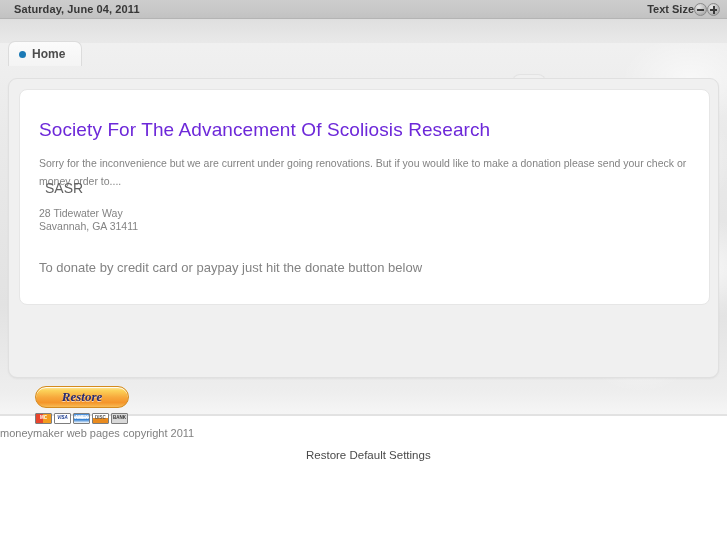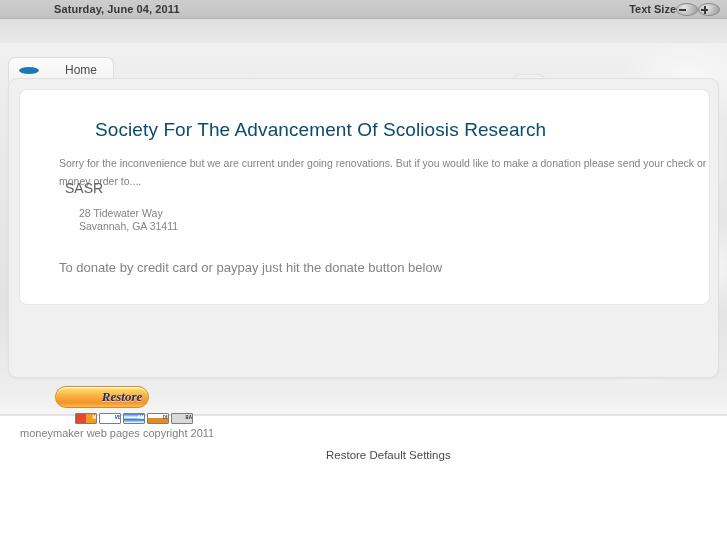--- a/index.html
+++ b/index.html
@@ -1,15 +1,15 @@
 <!DOCTYPE html>
 <html><head>
 <meta charset="utf-8">
 <style>
-  * { box-sizing: border-box; padding-left: 20px; }
+  * { box-sizing: border-box; }
   html, body {
     margin: 0; padding: 0;
     width: 727px; height: 545px;
     background: #ffffff;
     font-family: "Liberation Sans", sans-serif;
     overflow: hidden;
   }
 
   
   .topbar {
@@ -69,27 +69,28 @@
   .navstrip {
     position: absolute; left: 0; top: 19px;
     width: 727px; height: 24px;
     background: linear-gradient(to bottom, #dfdfdf 0%, #e9e9e9 100%);
   }
   .tabrow {
     position: absolute; left: 0; top: 41px;
     width: 727px; height: 25px;
   }
   .tab {
-    position: absolute; left: 8px; top: 16px;
+    position: absolute; left: 8px; top: 0;
     height: 25px; padding: 0 16px 0 10px;
     background: linear-gradient(to bottom, #fbfbfb 0%, #f4f4f4 100%);
     border-top-left-radius: 7px; border-top-right-radius: 7px;
     border: 1px solid #dcdcdc; border-bottom: none;
     display: flex; align-items: center; gap: 6px;
     cursor: pointer;
+    font-weight: bold;
   }
   .tab-dot {
     width: 7px; height: 7px; border-radius: 50%;
     background: #1a79b5;
     display: inline-block;
   }
   .tab-label { font-size: 12px; color: #4c4c4c; }
 
   
   .panel-outer {
@@ -112,24 +113,23 @@
   .card {
     position: absolute; left: 10px; top: 10px;
     width: 691px; height: 216px;
     background: #ffffff;
     border: 1px solid #e6e6e6;
     border-radius: 8px;
   }
 
   .card-title {
     position: absolute; left: 19px; top: 16px;
-    font-size: 19px; color: #0c4a6e; font-weight: normal;
+    font-size: 19px; color: #6d28d9; font-weight: normal;
     letter-spacing: 0.1px;
     white-space: nowrap;
-    margin-left: 36px;
   }
   .card-para {
     position: absolute; left: 19px; top: 53px;
     width: 670px;
     font-size: 10.5px; color: #838383; line-height: 18px;
   }
   .org-name {
     position: absolute; left: 25px; top: 90px;
     font-size: 14px; color: #616161;
   }

